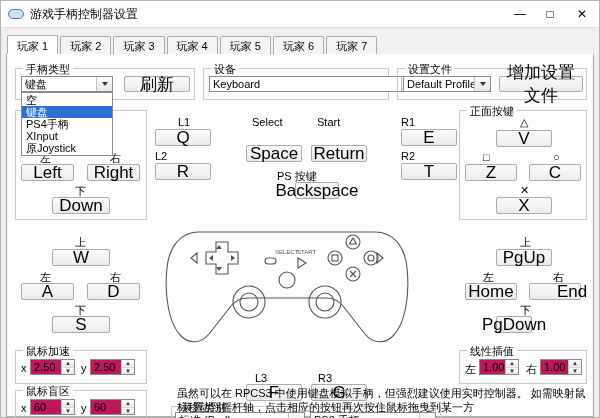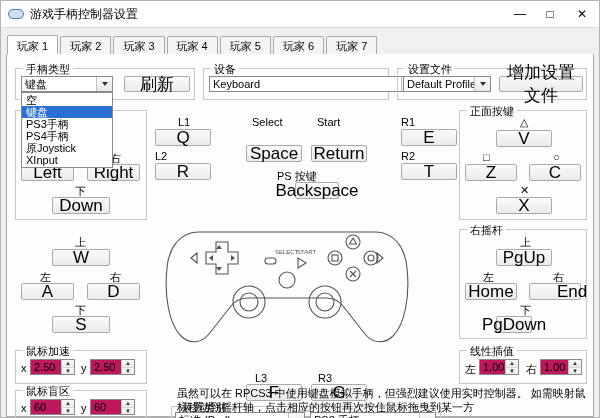--- a/index.html
+++ b/index.html
@@ -191,24 +191,23 @@
       </div>
       <div class="combo" style="position:absolute;left:14px;top:22px;width:92px;height:16px;">
         <span>键盘</span>
         <span class="arrow"></span>
       </div>
       <div class="btn" style="position:absolute;left:117px;top:22px;width:66px;height:16px;">刷新</div>
 
       <div class="dropdown" style="left:14px;top:38px;width:92px;">
         <div class="item">空</div>
         <div class="item sel">键盘</div>
-        <div class="item">PS3手柄</div>
         <div class="item">PS4手柄</div>
+        <div class="item">XInput</div>
         <div class="item">原Joystick</div>
-        <div class="item">XInput</div>
       </div>
 
       <div class="group" style="left:196px;top:14px;width:186px;height:32px;">
         <div class="legend">设备</div>
       </div>
       <div class="combo" style="position:absolute;left:202px;top:22px;width:209px;height:16px;">
         <span>Keyboard</span>
         <span class="arrow"></span>
       </div>
 
@@ -304,23 +303,20 @@
       </div>
       <div class="lbl" style="left:513px;top:62px;">△</div>
       <div class="btn" style="position:absolute;left:489px;top:76px;width:56px;height:17px;">V</div>
       <div class="lbl" style="left:476px;top:97px;">□</div>
       <div class="lbl" style="left:546px;top:97px;">○</div>
       <div class="btn" style="position:absolute;left:458px;top:110px;width:52px;height:17px;">Z</div>
       <div class="btn" style="position:absolute;left:522px;top:110px;width:52px;height:17px;">C</div>
       <div class="lbl" style="left:513px;top:130px;">✕</div>
       <div class="btn" style="position:absolute;left:489px;top:143px;width:56px;height:17px;">X</div>
 
-      <div class="group" style="left:452px;top:175px;width:128px;height:110px;">
-        <div class="legend">右摇杆</div>
-      </div>
       <div class="lbl" style="left:513px;top:181px;">上</div>
       <div class="btn" style="position:absolute;left:489px;top:195px;width:56px;height:17px;">PgUp</div>
       <div class="lbl" style="left:476px;top:216px;">左</div>
       <div class="lbl" style="left:546px;top:216px;">右</div>
       <div class="btn" style="position:absolute;left:458px;top:229px;width:52px;height:17px;">Home</div>
       <div class="btn" style="position:absolute;left:522px;top:229px;width:52px;height:17px;padding-left:34px;">End</div>
       <div class="lbl" style="left:513px;top:249px;">下</div>
       <div class="btn" style="position:absolute;left:489px;top:262px;width:36px;height:17px;">PgDown</div>
 
       <div class="group" style="left:452px;top:296px;width:128px;height:34px;">

